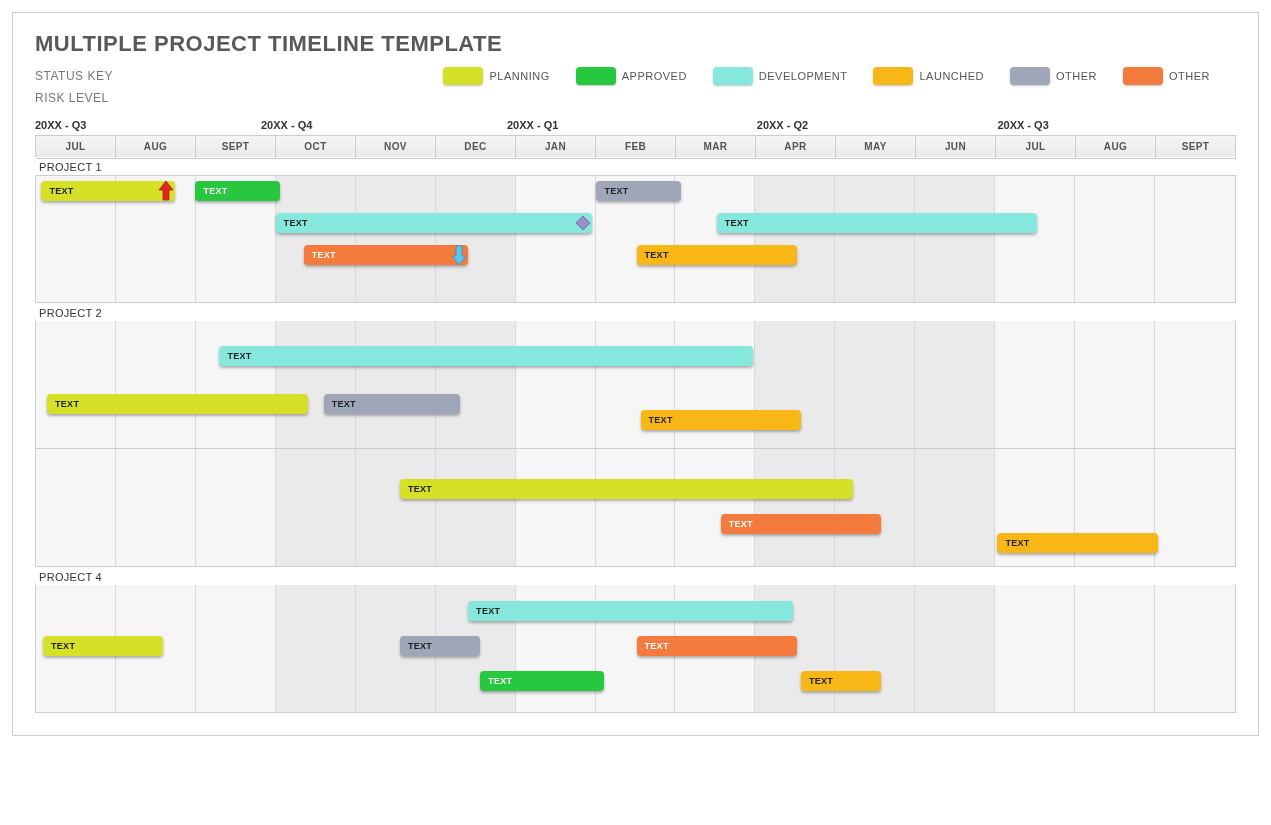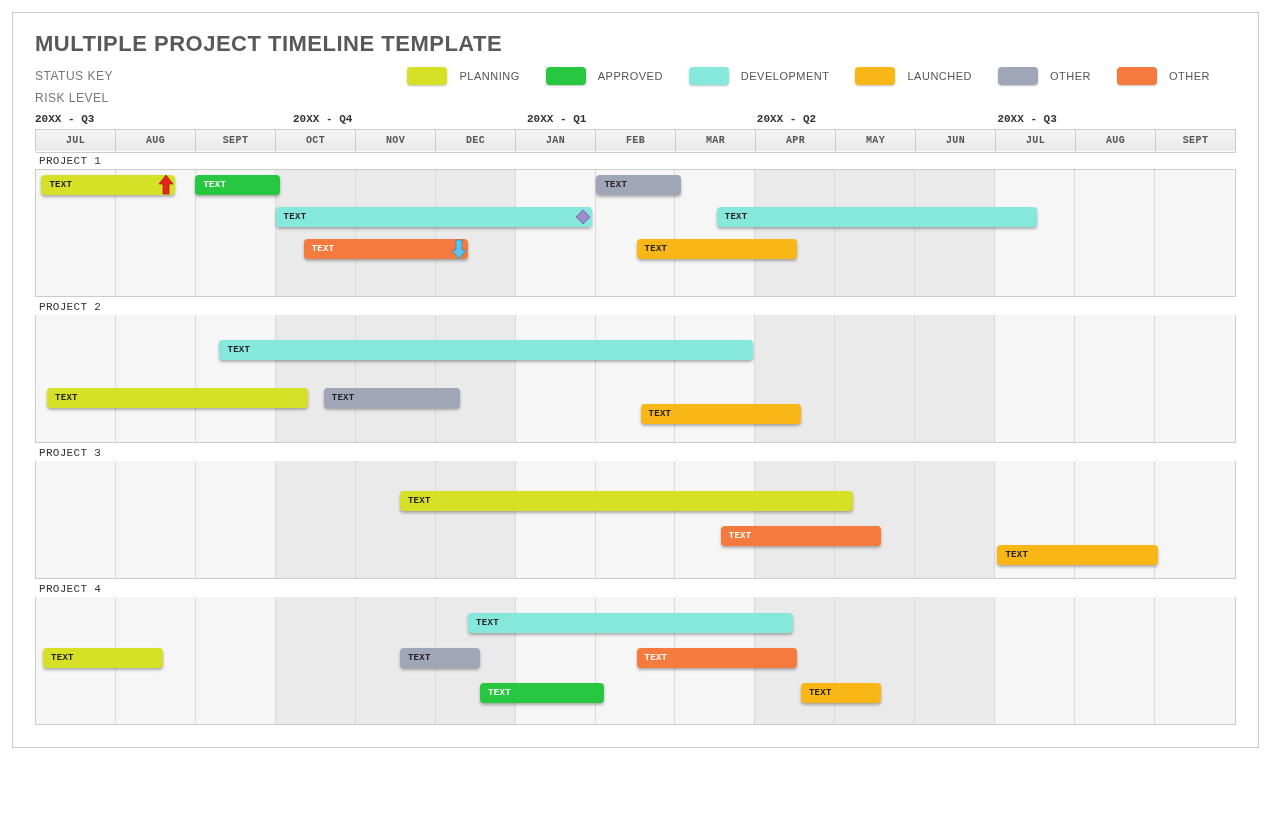--- a/index.html
+++ b/index.html
@@ -1,27 +1,27 @@
 <!DOCTYPE html>
 <html><head>
 <meta charset="utf-8">
 <style>
   * { box-sizing: border-box; margin: 0; padding: 0; }
   body { font-family: Arial, Helvetica, sans-serif; background: #fff; padding: 12px; }
   .frame { border: 1px solid #ccc; padding: 18px 22px 22px 22px; width: 1247px; }
   .title { font-size: 22px; font-weight: 700; color: #595959; letter-spacing: .5px; margin-bottom: 10px; }
   .legend-row { display: flex; align-items: center; gap: 18px; margin: 6px 0; justify-content: space-between; }
   .legend-label { font-size: 12px; color: #777; letter-spacing: .5px; width: 90px; }
-  .legend-item { display: flex; align-items: center; gap: 12px; margin-right: 26px; }
+  .legend-item { display: flex; align-items: center; gap: 6px; margin-right: 26px; }
   .swatch { width: 40px; height: 18px; border-radius: 4px; box-shadow: 0 1px 2px rgba(0,0,0,.25); }
   .legend-text { font-size: 11px; color: #555; letter-spacing: .5px; }
   .risk-icon { width: 18px; height: 18px; display: flex; align-items: center; justify-content: center; }
   .risk-item { display:flex; align-items:center; gap:10px; margin-right: 22px; }
 
-  .timeline { margin-top: 8px; font-family: Liberation Mono, monospace; }
+  .timeline { margin-top: 14px; }
   .quarters { position: relative; height: 16px; }
   .qlabel { position: absolute; font-size: 11px; color: #333; font-weight: 600; }
   .months-head { display: grid; grid-template-columns: repeat(15, 1fr); border-top: 1px solid #ccc; border-left: 1px solid #ccc; height: 22px; background: linear-gradient(#f5f5f5,#e9e9e9); }
   .mh { border-right: 1px solid #ccc; border-bottom: 1px solid #ccc; font-size: 10px; font-weight: 700; color: #555; text-align: center; line-height: 22px; letter-spacing: .4px;}
   .project-name { font-size: 11px; color: #333; margin: 4px 0 2px 4px; letter-spacing:.3px;}
   .lane-wrap { position: relative; }
   .lane-grid { display: grid; grid-template-columns: repeat(15, 1fr); border-left: 1px solid #ccc; border-right: 1px solid #ccc; border-bottom: 1px solid #ccc; }
   .cell { border-right: 1px solid #d9d9d9; }
   .cell:nth-child(15) { border-right: none; }
   .cell.alt { background: #eaeaea; }
@@ -79,22 +79,22 @@
       </div>
   </div>
 
   <div class="legend-row">
     <div class="legend-label">RISK LEVEL</div>
   </div>
 
   <div class="timeline">
     <div class="quarters" id="quarters">
         <div class="qlabel" style="left: 0px;">20XX - Q3</div>
-        <div class="qlabel" style="left: 258px;">20XX - Q4</div>
-        <div class="qlabel" style="left: 492px;">20XX - Q1</div>
+        <div class="qlabel" style="left: 226px;">20XX - Q4</div>
+        <div class="qlabel" style="left: 472px;">20XX - Q1</div>
         <div class="qlabel" style="left: 721.8px;">20XX - Q2</div>
         <div class="qlabel" style="left: 962.4px;">20XX - Q3</div>
       </div>
     <div class="months-head" id="months-head">
         <div class="mh">JUL</div>
         <div class="mh">AUG</div>
         <div class="mh">SEPT</div>
         <div class="mh">OCT</div>
         <div class="mh">NOV</div>
         <div class="mh">DEC</div>
@@ -194,21 +194,20 @@
               <span>TEXT</span>
             </div>
             <div class="bar c-other1 dark-text" style="left: 288.72px; width: 136.34px; top: 73.2px;">
               <span>TEXT</span>
             </div>
             <div class="bar c-launched dark-text" style="left: 605.51px; width: 160.4px; top: 89.2px;">
               <span>TEXT</span>
             </div>
           </div>
         </div>
-        <div class="project-name">PROJECT 3</div>
         <div class="lane-wrap" style="height: 118px;">
           <div class="lane-grid" style="height: 100%;">
             <div class="cell norm"></div>
             <div class="cell norm"></div>
             <div class="cell norm"></div>
             <div class="cell alt"></div>
             <div class="cell alt"></div>
             <div class="cell alt"></div>
             <div class="cell norm"></div>
             <div class="cell norm"></div>

